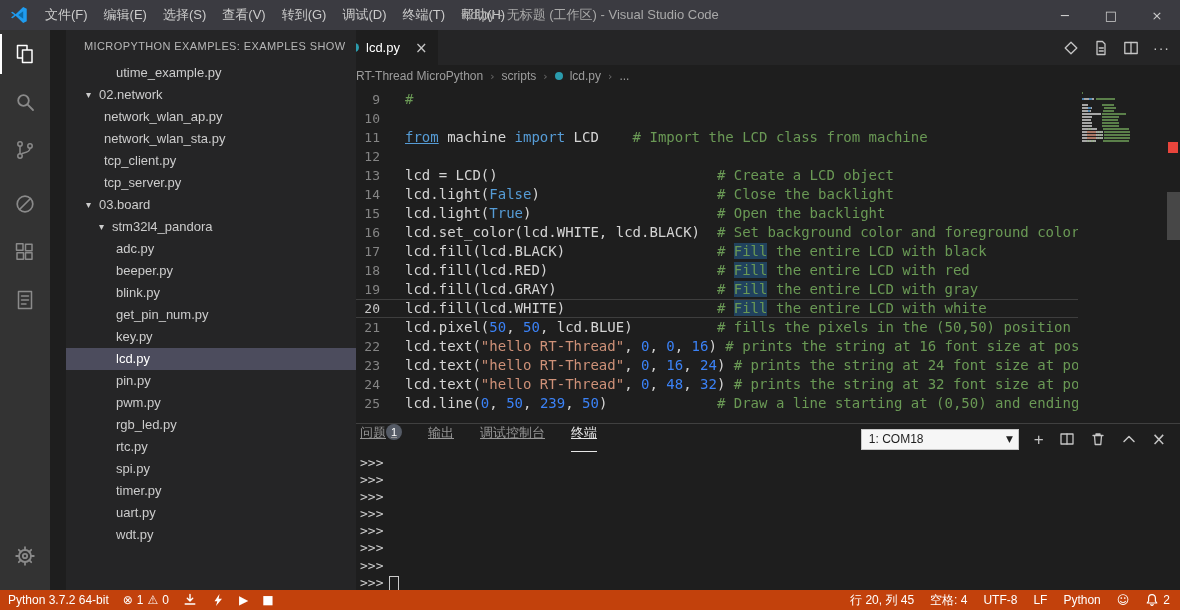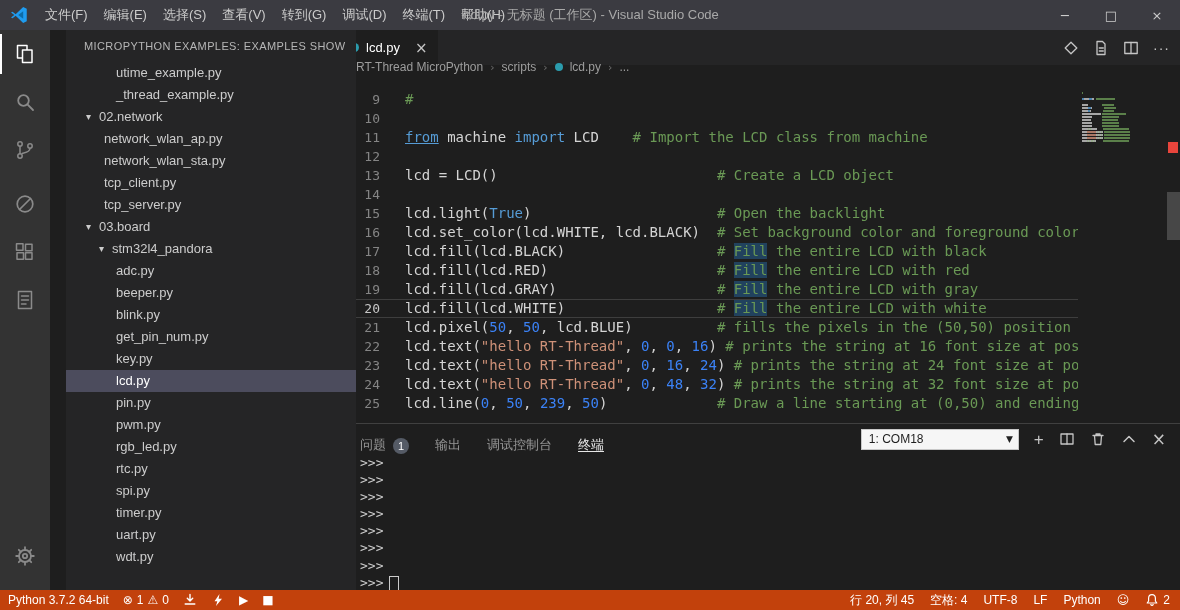--- a/index.html
+++ b/index.html
@@ -34,21 +34,21 @@
 
   
   .editor{position:absolute;top:30px;left:340px;right:0;bottom:20px;background:#1e1e1e;}
   .tabbar{position:absolute;top:0;left:0;right:0;height:35px;background:#252526;display:flex;align-items:stretch;}
   .tab{display:flex;align-items:center;padding:0 10px;background:#1e1e1e;color:#ffffff;font-size:13px;gap:7px;}
   .file-dot{width:9px;height:9px;border-radius:50%;background:#2b9cad;flex:0 0 9px;}
   .tab-close{color:#c5c5c5;font-size:15px;margin-left:8px;font-family:"DejaVu Sans",sans-serif;}
   .editor-actions{position:absolute;right:10px;top:0;height:35px;display:flex;align-items:center;gap:14px;color:#c5c5c5;}
   .ea-more{font-size:14px;letter-spacing:1px;color:#c5c5c5;}
 
-  .breadcrumbs{position:absolute;top:26px;left:0;right:0;height:22px;display:flex;align-items:center;padding-left:16px;font-size:12px;color:#9d9d9d;gap:7px;white-space:nowrap;}
+  .breadcrumbs{position:absolute;top:35px;left:0;right:0;height:22px;display:flex;align-items:center;padding-left:16px;font-size:12px;color:#9d9d9d;gap:7px;white-space:nowrap;}
   .crumb-sep{color:#6e6e6e;font-size:11px;font-family:"DejaVu Sans",sans-serif;}
   .crumb-dot{width:8px;height:8px;border-radius:50%;background:#2b9cad;display:inline-block;}
 
   .code-area{position:absolute;top:57px;left:0;right:0;height:336px;overflow:hidden;padding-top:3px;box-sizing:border-box;}
   .code-line{height:19px;line-height:19px;font-family:"DejaVu Sans Mono","Liberation Mono",monospace;font-size:14px;white-space:pre;display:flex;}
   .code-line.current{box-shadow:inset 0 1px 0 #3e3e3e, inset 0 -1px 0 #3e3e3e;}
   .code-line.current .ln{color:#c6c6c6;}
   .ln{flex:0 0 40px;text-align:right;color:#858585;font-size:13px;}
   .code-text{margin-left:25px;}
   .tk-p{color:#d4d4d4;}
@@ -62,21 +62,21 @@
   .minimap{position:absolute;top:0;right:14px;width:88px;bottom:0;background:#1e1e1e;padding:5px 0 0 4px;box-sizing:border-box;}
   .mm-line{height:2px;margin-bottom:1px;white-space:nowrap;font-size:0;}
   .mm-seg{display:inline-block;height:2px;opacity:.8;}
   .overview{position:absolute;top:0;right:0;width:14px;bottom:0;background:#1e1e1e;}
   .ov-marker{position:absolute;right:2px;top:55px;width:10px;height:11px;background:#e8453c;}
   .scroll-thumb{position:absolute;right:0;top:105px;width:13px;height:48px;background:rgba(121,121,121,.45);}
 
   
   .panel{position:absolute;left:0;right:0;bottom:0;height:167px;background:#1e1e1e;border-top:1px solid rgba(128,128,128,.35);box-sizing:border-box;}
   .panel-header{height:30px;display:flex;align-items:center;padding:0 14px 0 20px;}
-  .panel-tab{margin-right:26px;font-size:13px;color:#969696;height:30px;display:flex;align-items:flex-end;position:relative;gap:7px;cursor:default;}
+  .panel-tab{margin-right:26px;font-size:13px;color:#969696;height:30px;display:flex;align-items:flex-start;position:relative;cursor:default;text-decoration:underline;}
   .panel-tab.active{color:#e7e7e7;}
   .panel-tab.active::after{content:'';position:absolute;left:0;right:0;bottom:2px;height:1px;background:#e7e7e7;}
   .ptab-badge{min-width:16px;height:16px;border-radius:9px;background:#555b66;color:#ffffff;font-size:11px;display:flex;align-items:center;justify-content:center;padding:0 4px;box-sizing:border-box;}
   .panel-controls{margin-left:auto;display:flex;align-items:center;gap:15px;color:#c5c5c5;}
   .port-select{width:158px;height:21px;background:#f6f6f6;color:#1e1e1e;font-size:12px;display:flex;align-items:center;justify-content:space-between;padding:0 5px 0 7px;border:1px solid #c8c8c8;box-sizing:border-box;}
   .select-caret{font-size:9px;color:#222;font-family:"DejaVu Sans",sans-serif;}
   .pc-plus{font-size:17px;line-height:1;}
   .pc-close{font-size:17px;line-height:1;font-family:"DejaVu Sans",sans-serif;}
   .terminal{position:absolute;top:30px;left:0;right:0;bottom:0;padding-left:20px;font-family:"DejaVu Sans Mono","Liberation Mono",monospace;font-size:13px;color:#cccccc;overflow:hidden;}
   .term-line{height:17.1px;line-height:17.1px;white-space:pre;}
@@ -168,23 +168,20 @@
       </svg>
     </div>
   </div>
 
   <div class="sidebar">
     <div class="sidebar-title">MICROPYTHON EXAMPLES: EXAMPLES SHOW</div>
     <div class="tree" id="tree">
         <div class="tree-item" style="padding-left: 50px;">
           <span>utime_example.py</span>
         </div>
-        <div class="tree-item" style="padding-left: 50px;">
-          <span>_thread_example.py</span>
-        </div>
         <div class="tree-item" style="padding-left: 20px;">
           <span class="twisty">▾</span>
           <span>02.network</span>
         </div>
         <div class="tree-item" style="padding-left: 38px;">
           <span>network_wlan_ap.py</span>
         </div>
         <div class="tree-item" style="padding-left: 38px;">
           <span>network_wlan_sta.py</span>
         </div>
@@ -281,21 +278,21 @@
       <span>...</span>
     </div>
 
     <div class="code-area">
       <div id="code-lines">
           <div class="code-line"><span class="ln">9</span><span class="code-text"><span class="tk-c">#</span></span></div>
           <div class="code-line"><span class="ln">10</span><span class="code-text"></span></div>
           <div class="code-line"><span class="ln">11</span><span class="code-text"><span class="tk-ku">from</span><span class="tk-p"> machine </span><span class="tk-k">import</span><span class="tk-p"> LCD</span><span class="tk-p">    </span><span class="tk-c"># Import the LCD class from machine</span></span></div>
           <div class="code-line"><span class="ln">12</span><span class="code-text"></span></div>
           <div class="code-line"><span class="ln">13</span><span class="code-text"><span class="tk-p">lcd = LCD()</span><span class="tk-p">                          </span><span class="tk-c"># Create a LCD object</span></span></div>
-          <div class="code-line"><span class="ln">14</span></div>
+          <div class="code-line"><span class="ln">14</span><span class="code-text"><span class="tk-p">lcd.light(</span><span class="tk-k">False</span><span class="tk-p">)</span><span class="tk-p">                     </span><span class="tk-c"># Close the backlight</span></span></div>
           <div class="code-line"><span class="ln">15</span><span class="code-text"><span class="tk-p">lcd.light(</span><span class="tk-k">True</span><span class="tk-p">)</span><span class="tk-p">                      </span><span class="tk-c"># Open the backlight</span></span></div>
           <div class="code-line"><span class="ln">16</span><span class="code-text"><span class="tk-p">lcd.set_color(lcd.WHITE, lcd.BLACK)</span><span class="tk-p">  </span><span class="tk-c"># Set background color and foreground color</span></span></div>
           <div class="code-line"><span class="ln">17</span><span class="code-text"><span class="tk-p">lcd.fill(lcd.BLACK)</span><span class="tk-p">                  </span><span class="tk-c"># </span><span class="tk-chl">Fill</span><span class="tk-c"> the entire LCD with black</span></span></div>
           <div class="code-line"><span class="ln">18</span><span class="code-text"><span class="tk-p">lcd.fill(lcd.RED)</span><span class="tk-p">                    </span><span class="tk-c"># </span><span class="tk-chl">Fill</span><span class="tk-c"> the entire LCD with red</span></span></div>
           <div class="code-line"><span class="ln">19</span><span class="code-text"><span class="tk-p">lcd.fill(lcd.GRAY)</span><span class="tk-p">                   </span><span class="tk-c"># </span><span class="tk-chl">Fill</span><span class="tk-c"> the entire LCD with gray</span></span></div>
           <div class="code-line current"><span class="ln">20</span><span class="code-text"><span class="tk-p">lcd.fill(lcd.WHITE)</span><span class="tk-p">                  </span><span class="tk-c"># </span><span class="tk-chl">Fill</span><span class="tk-c"> the entire LCD with white</span></span></div>
           <div class="code-line"><span class="ln">21</span><span class="code-text"><span class="tk-p">lcd.pixel(</span><span class="tk-n">50</span><span class="tk-p">, </span><span class="tk-n">50</span><span class="tk-p">, lcd.BLUE)</span><span class="tk-p">          </span><span class="tk-c"># fills the pixels in the (50,50) position with</span></span></div>
           <div class="code-line"><span class="ln">22</span><span class="code-text"><span class="tk-p">lcd.text(</span><span class="tk-s">"hello RT-Thread"</span><span class="tk-p">, </span><span class="tk-n">0</span><span class="tk-p">, </span><span class="tk-n">0</span><span class="tk-p">, </span><span class="tk-n">16</span><span class="tk-p">)</span><span class="tk-p"> </span><span class="tk-c"># prints the string at 16 font size at position</span></span></div>
           <div class="code-line"><span class="ln">23</span><span class="code-text"><span class="tk-p">lcd.text(</span><span class="tk-s">"hello RT-Thread"</span><span class="tk-p">, </span><span class="tk-n">0</span><span class="tk-p">, </span><span class="tk-n">16</span><span class="tk-p">, </span><span class="tk-n">24</span><span class="tk-p">)</span><span class="tk-p"> </span><span class="tk-c"># prints the string at 24 font size at position</span></span></div>
           <div class="code-line"><span class="ln">24</span><span class="code-text"><span class="tk-p">lcd.text(</span><span class="tk-s">"hello RT-Thread"</span><span class="tk-p">, </span><span class="tk-n">0</span><span class="tk-p">, </span><span class="tk-n">48</span><span class="tk-p">, </span><span class="tk-n">32</span><span class="tk-p">)</span><span class="tk-p"> </span><span class="tk-c"># prints the string at 32 font size at position</span></span></div>

